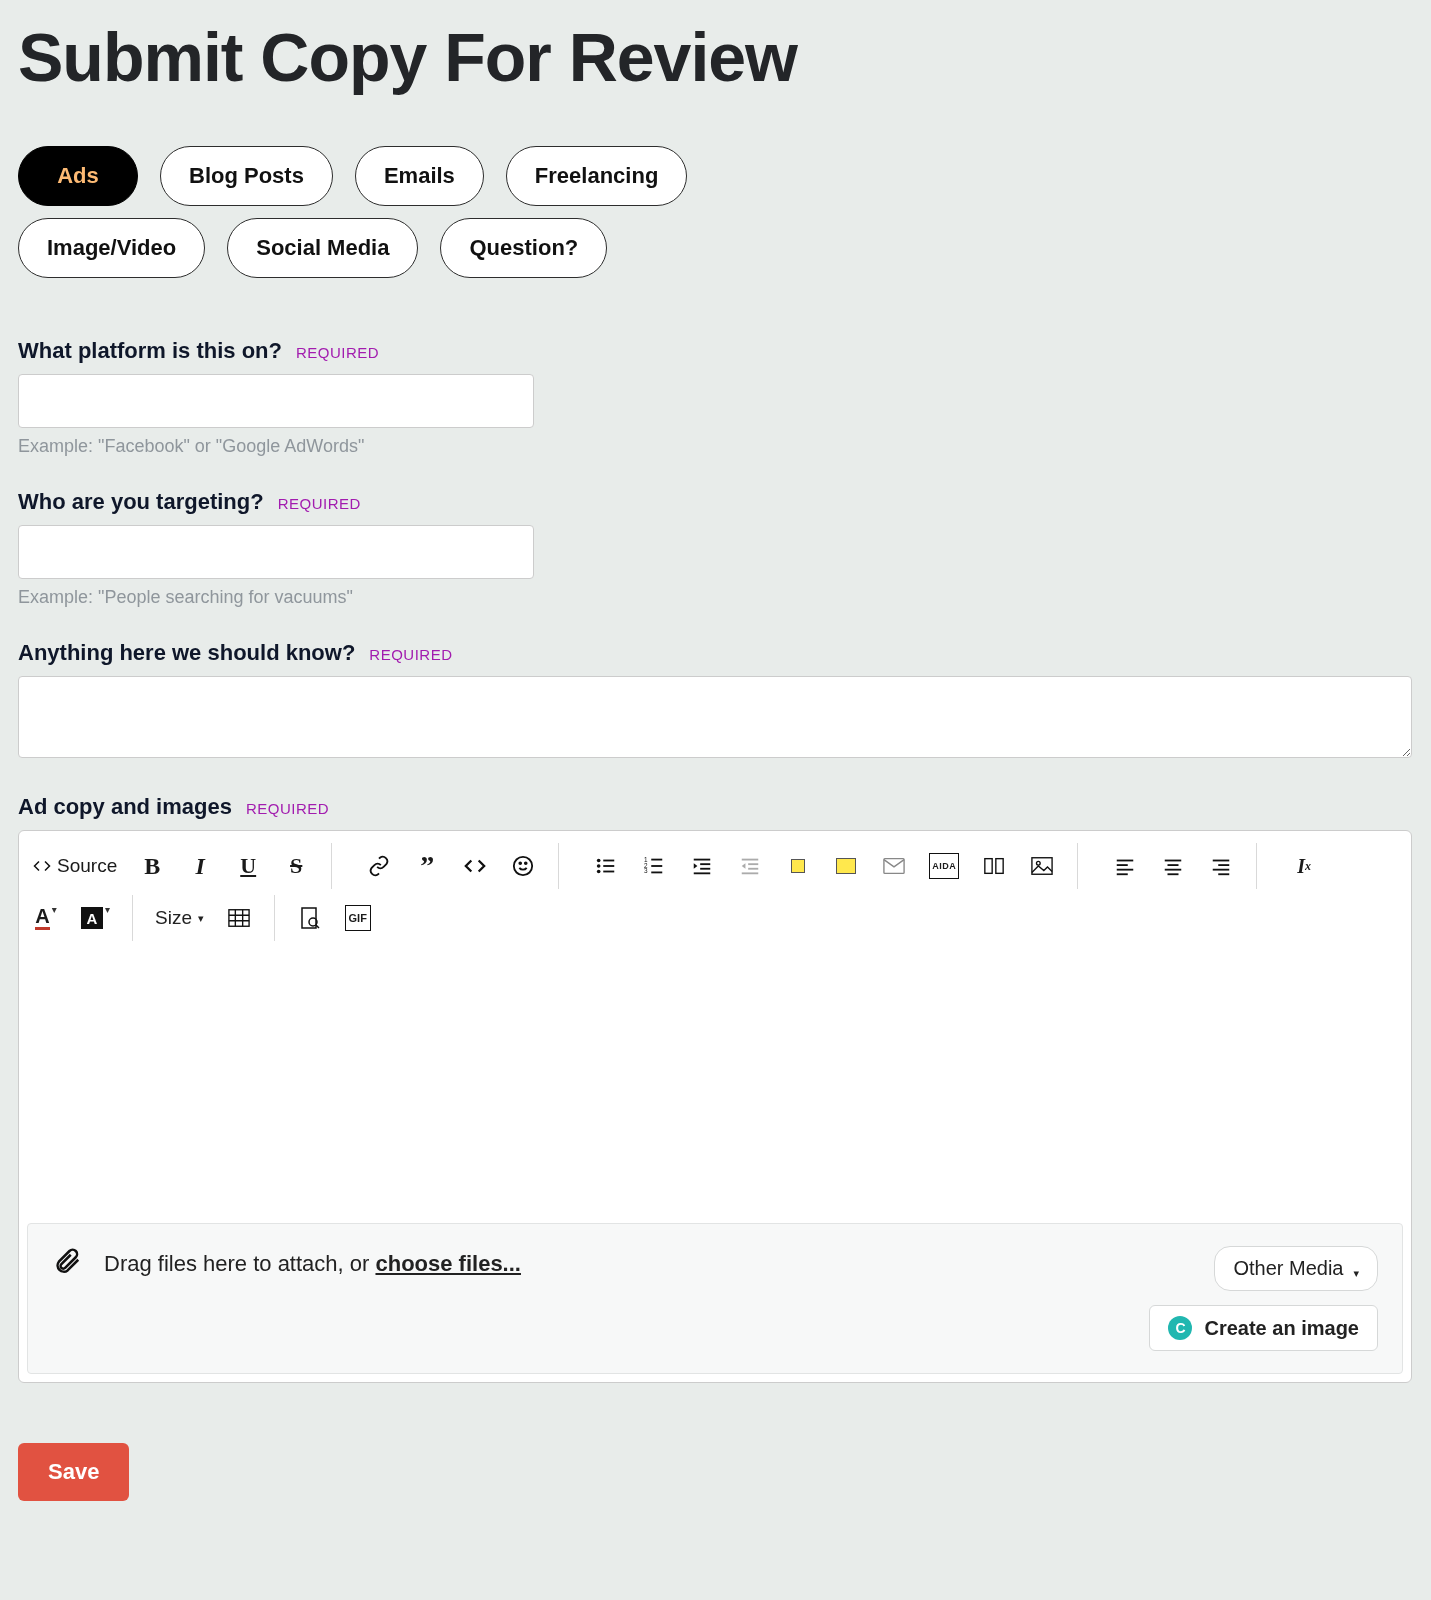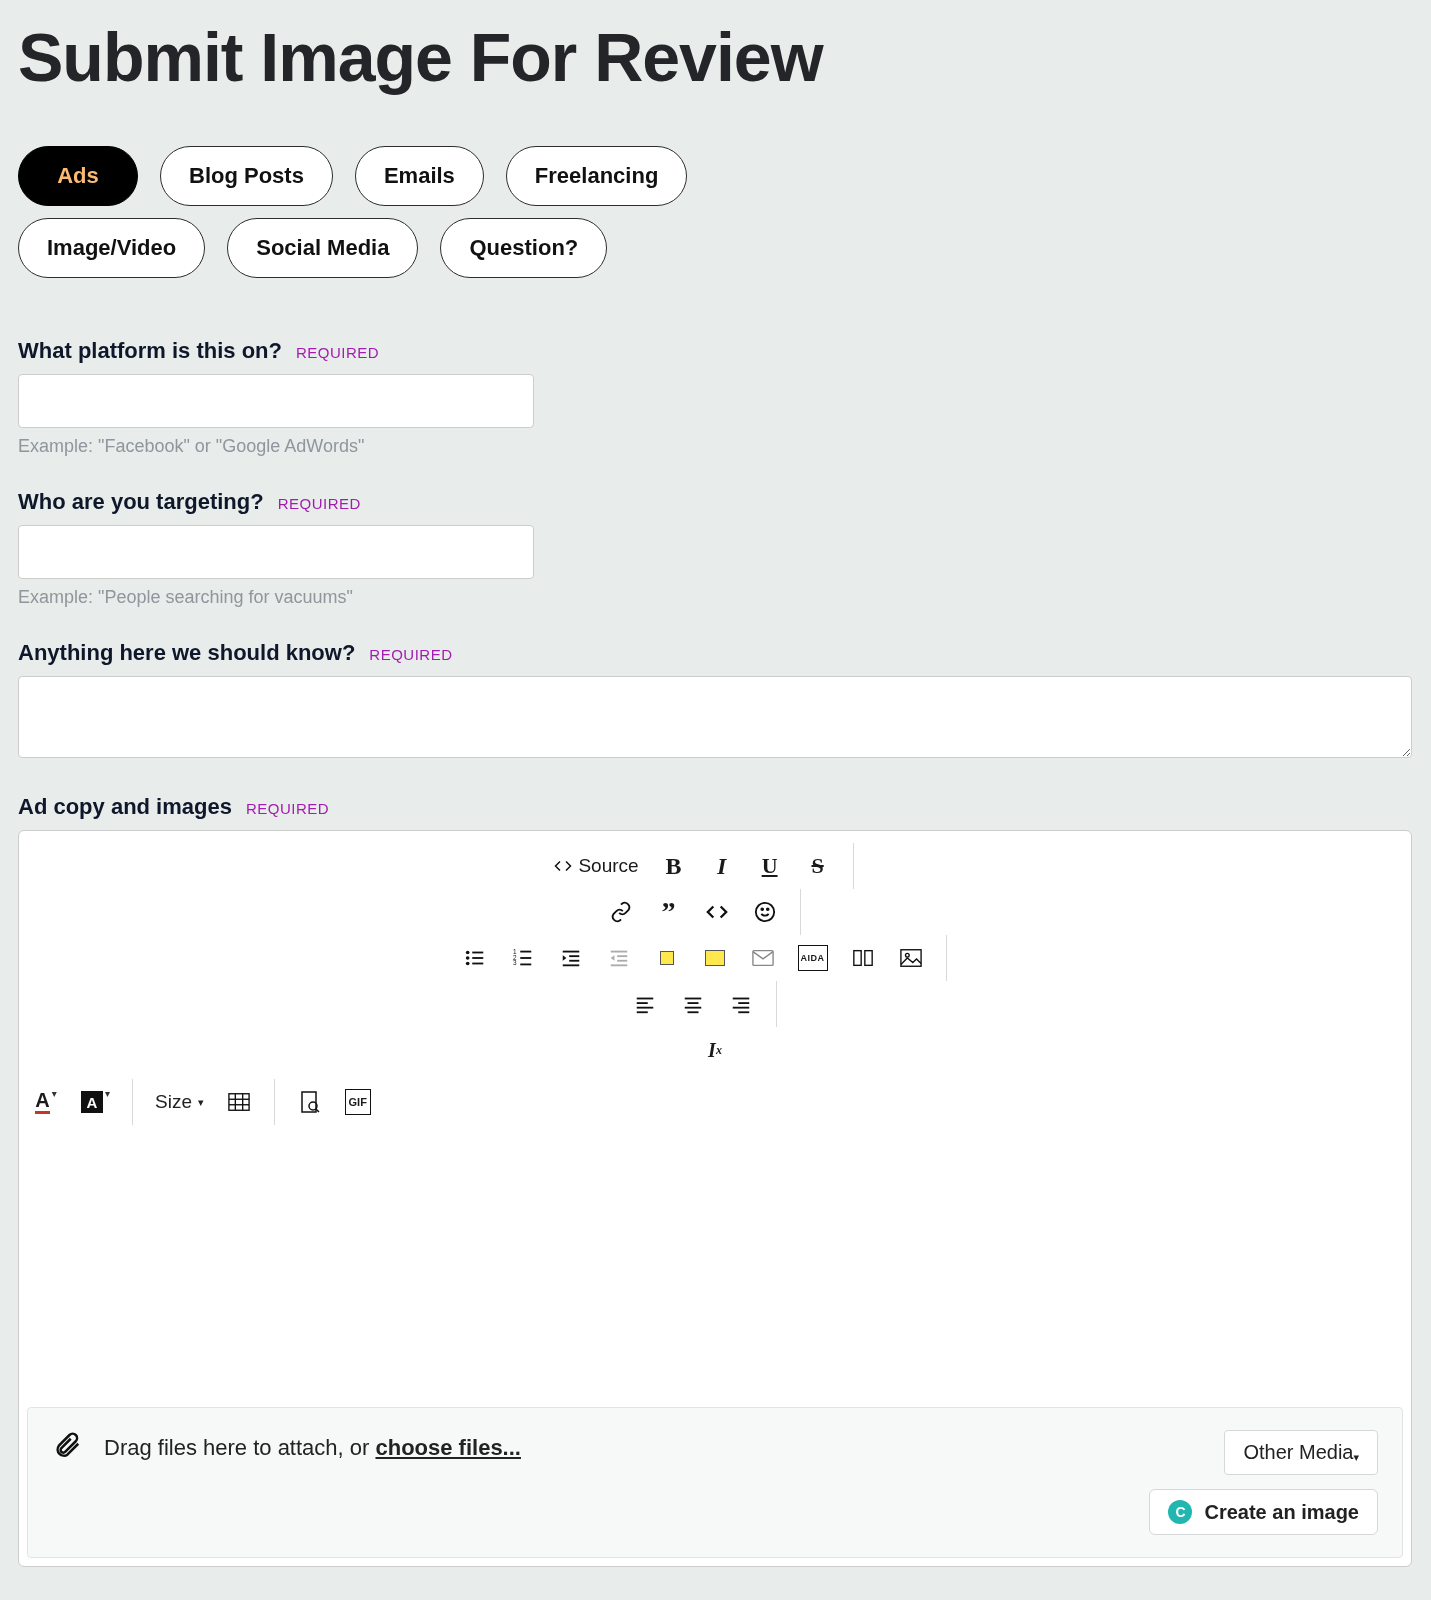--- a/index.html
+++ b/index.html
@@ -89,22 +89,21 @@
     background: #fff;
     border: 1px solid #ccc;
     border-radius: 6px;
     overflow: hidden;
   }
   .toolbar {
     display: flex;
     flex-wrap: wrap;
     align-items: center;
     padding: 12px 14px 0 14px;
-    gap: 0;
-    flex-direction: column;
+    gap: 12px;
   }
   .tgroup {
     display: flex;
     align-items: center;
     gap: 22px;
     padding-right: 22px;
     margin-right: 22px;
     border-right: 1px solid #d9d9d9;
     height: 46px;
   }
@@ -153,22 +152,22 @@
     align-items: center;
     gap: 22px;
     font-size: 22px;
     color: #222;
   }
   .dz-left .choose { text-decoration: underline; cursor:pointer;font-weight:bold; }
   .dz-right {
     display:flex; flex-direction:column; align-items:flex-end; gap:14px;
   }
   .btn-white {
-    background:#fff; border:1px solid #d6d8d8; border-radius:4px;
-    padding:10px 18px; font-size:20px; cursor:pointer; display:inline-flex; align-items:flex-end; 
+    background:#fff; border:1px solid #d6d8d8; border-radius:16px;
+    padding:10px 18px; font-size:20px; cursor:pointer; display:inline-flex; align-items:flex-end; gap:10px;
   }
   .btn-create {
     background:#fff; border:1px solid #d6d8d8; border-radius:6px;
     padding:10px 18px; font-size:20px; font-weight:700; cursor:pointer;
     display:inline-flex; align-items:center; gap:12px;
   }
   .circle-c {
     width:24px; height:24px; border-radius:50%; background:#21b7b0; color:#fff;
     display:inline-flex; align-items:center; justify-content:center; font-size:14px; font-weight:700;
   }
@@ -182,21 +181,21 @@
   }
   .mini-chevron { font-size:10px; color:#333; margin-left:2px; position:relative; top:-9px;}
   .a-under { border-bottom:3px solid #c0392b; padding-bottom:1px; font-weight:700; font-size:20px; display:inline-block; line-height:1; }
   .a-box { display:inline-flex; width:22px; height:22px; background:#111; color:#fff; align-items:center; justify-content:center; font-weight:700; font-size:15px; }
 </style>
 </head>
 <body>
 
 
 
-<h1 class="page-title">Submit Image For Review</h1>
+<h1 class="page-title">Submit Copy For Review</h1>
 
 <div class="tabs">
   <div class="tab-pill active">Ads</div>
   <div class="tab-pill">Blog Posts</div>
   <div class="tab-pill">Emails</div>
   <div class="tab-pill">Freelancing</div>
   <div class="tab-pill">Image/Video</div>
   <div class="tab-pill">Social Media</div>
   <div class="tab-pill">Question?</div>
 </div>

